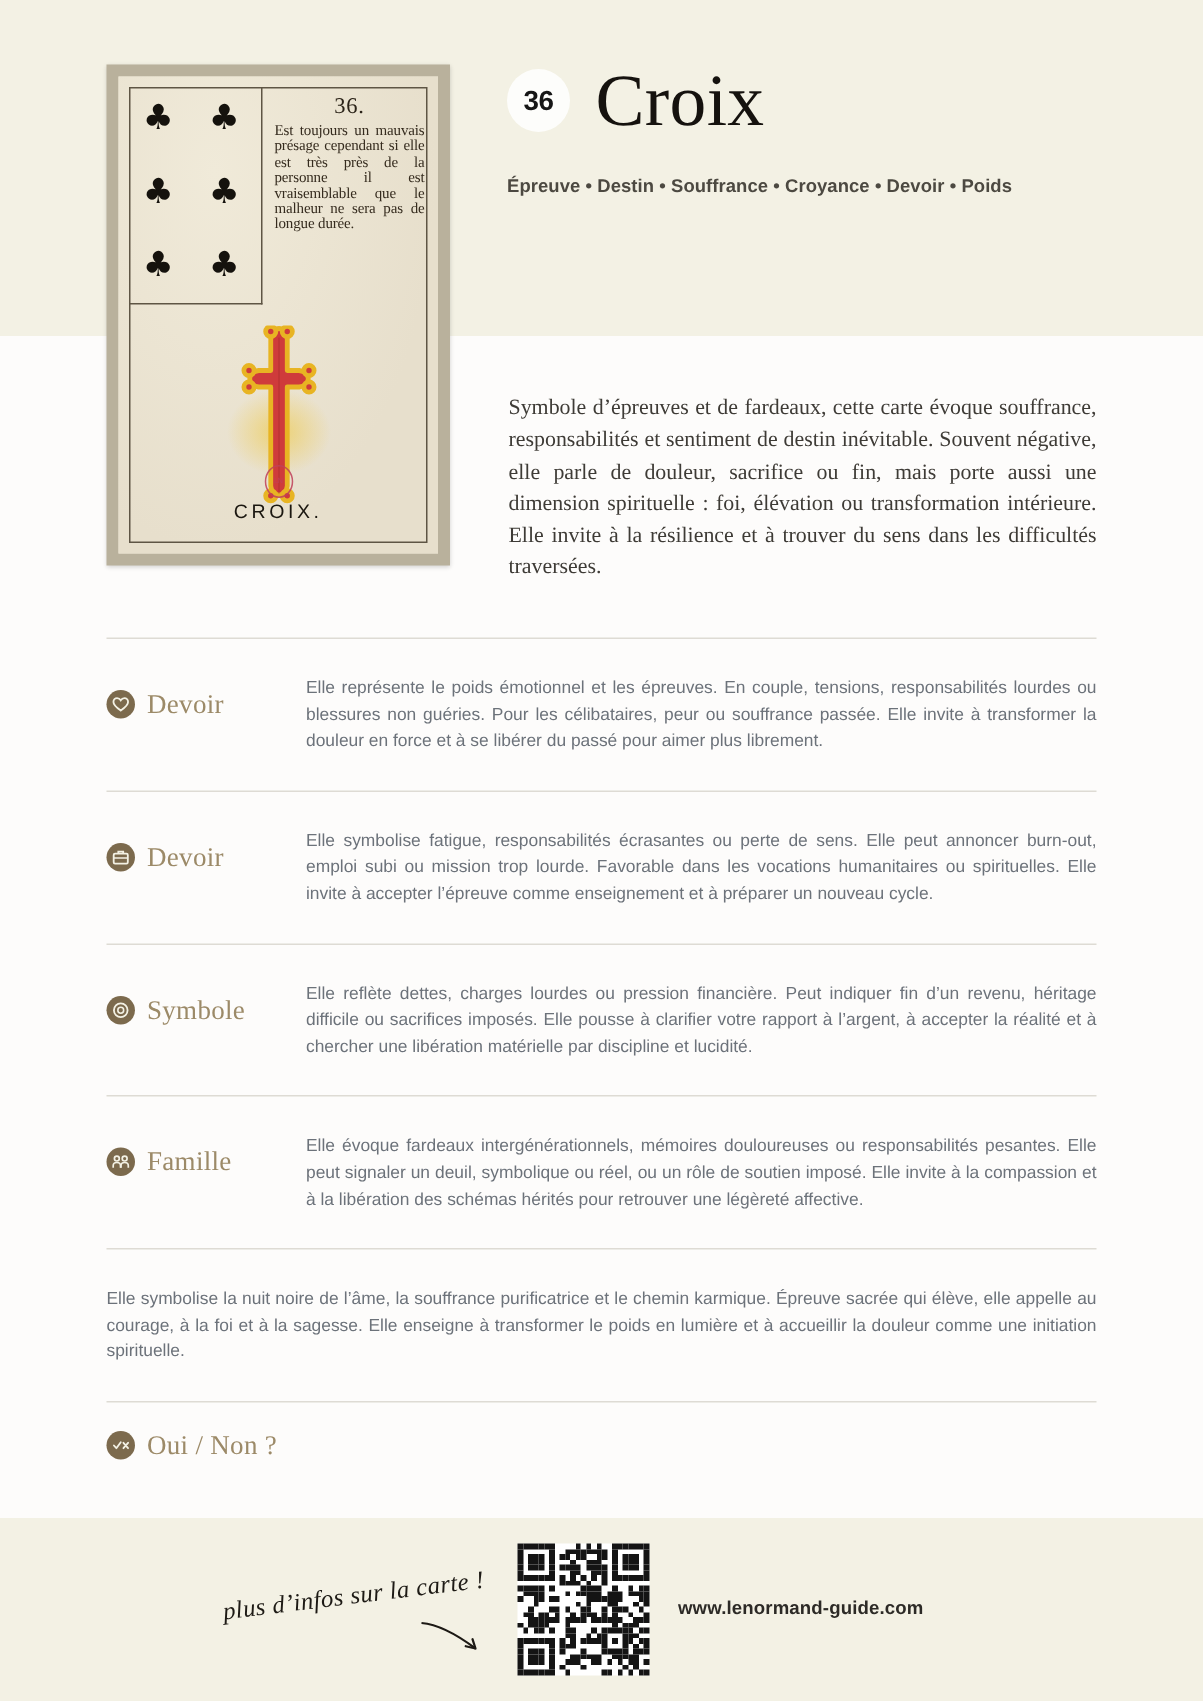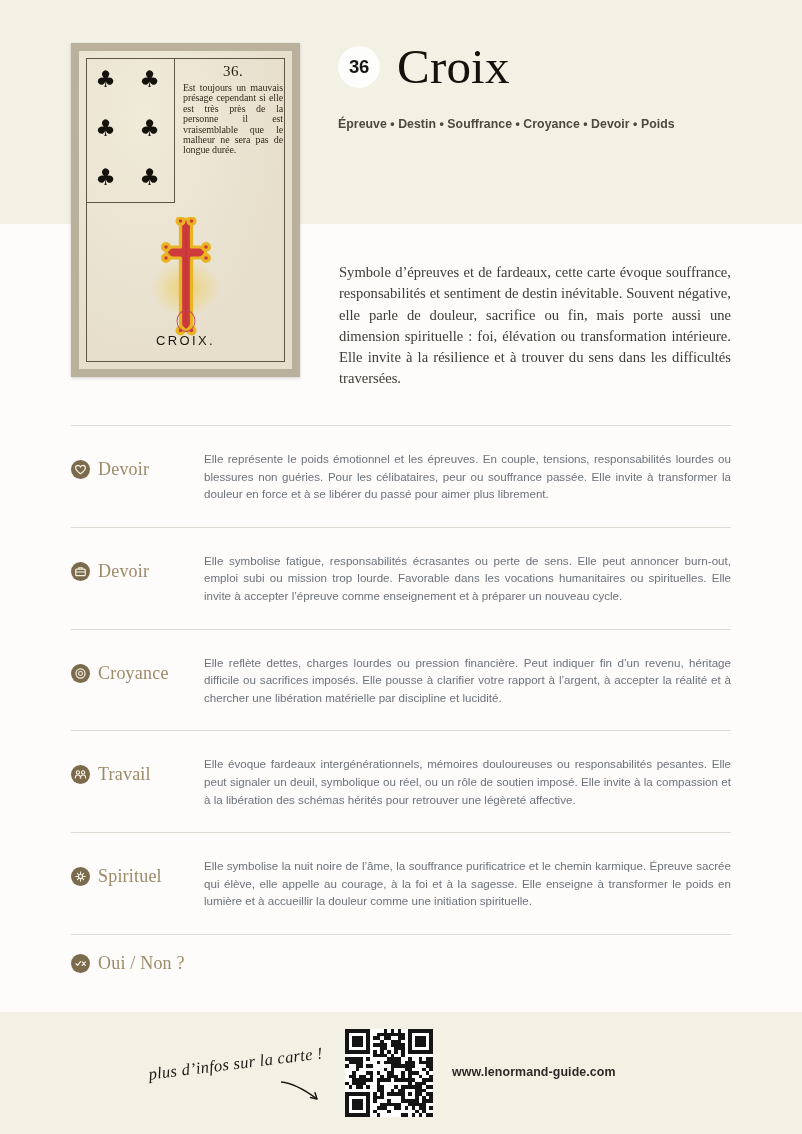--- a/index.html
+++ b/index.html
@@ -417,54 +417,43 @@
 
   <div class="rule"></div>
   <div class="section">
     <div class="sec-label">
       <span class="sec-icon">
         <svg width="13" height="13" viewBox="0 0 16 16">
           <circle cx="8" cy="8" r="5.6" fill="none" stroke="#f3f1e4" stroke-width="1.5"></circle>
           <circle cx="8" cy="8" r="2.4" fill="none" stroke="#f3f1e4" stroke-width="1.3"></circle>
         </svg>
       </span>
-      <span class="sec-name">Croyance</span>
+      <span class="sec-name">Symbole</span>
     </div>
     <div class="sec-body">Elle reflète dettes, charges lourdes ou pression financière. Peut indiquer fin d’un revenu, héritage difficile ou sacrifices imposés. Elle pousse à clarifier votre rapport à l’argent, à accepter la réalité et à chercher une libération matérielle par discipline et lucidité.</div>
   </div>
 
   <div class="rule"></div>
   <div class="section">
     <div class="sec-label">
       <span class="sec-icon">
         <svg width="13" height="13" viewBox="0 0 16 16">
           <circle cx="4.8" cy="5.4" r="2" fill="none" stroke="#f3f1e4" stroke-width="1.4"></circle>
           <circle cx="11.2" cy="5.4" r="2" fill="none" stroke="#f3f1e4" stroke-width="1.4"></circle>
           <path d="M1.8 13 v-1.8 c0-1.6 1.3-2.6 3-2.6 s3 1 3 2.6 V13" fill="none" stroke="#f3f1e4" stroke-width="1.4"></path>
           <path d="M8.2 13 v-1.8 c0-1.6 1.3-2.6 3-2.6 s3 1 3 2.6 V13" fill="none" stroke="#f3f1e4" stroke-width="1.4"></path>
         </svg>
       </span>
-      <span class="sec-name">Travail</span>
+      <span class="sec-name">Famille</span>
     </div>
     <div class="sec-body">Elle évoque fardeaux intergénérationnels, mémoires douloureuses ou responsabilités pesantes. Elle peut signaler un deuil, symbolique ou réel, ou un rôle de soutien imposé. Elle invite à la compassion et à la libération des schémas hérités pour retrouver une légèreté affective.</div>
   </div>
 
   <div class="rule"></div>
   <div class="section">
-    <div class="sec-label">
-      <span class="sec-icon">
-        <svg width="13" height="13" viewBox="0 0 16 16">
-          <circle cx="8" cy="8" r="2.5" fill="none" stroke="#f3f1e4" stroke-width="1.4"></circle>
-          <path d="M8 2.2 V4.6 M8 11.4 V13.8 M2.2 8 H4.6 M11.4 8 H13.8
-                   M4.1 4.1 L5.8 5.8 M10.2 10.2 L11.9 11.9
-                   M11.9 4.1 L10.2 5.8 M5.8 10.2 L4.1 11.9" stroke="#f3f1e4" stroke-width="1.3" stroke-linecap="round"></path>
-        </svg>
-      </span>
-      <span class="sec-name">Spirituel</span>
-    </div>
     <div class="sec-body">Elle symbolise la nuit noire de l’âme, la souffrance purificatrice et le chemin karmique. Épreuve sacrée qui élève, elle appelle au courage, à la foi et à la sagesse. Elle enseigne à transformer le poids en lumière et à accueillir la douleur comme une initiation spirituelle.</div>
   </div>
 
   <div class="rule"></div>
   <div class="section yesno">
     <div class="sec-label">
       <span class="sec-icon">
         <svg width="13" height="13" viewBox="0 0 16 16">
           <path d="M2.4 8.2 L4.4 10.4 L8 5.6" fill="none" stroke="#f3f1e4" stroke-width="1.5" stroke-linecap="round" stroke-linejoin="round"></path>
           <path d="M10.2 6 L14 10.4 M14 6 L10.2 10.4" stroke="#f3f1e4" stroke-width="1.5" stroke-linecap="round"></path>

